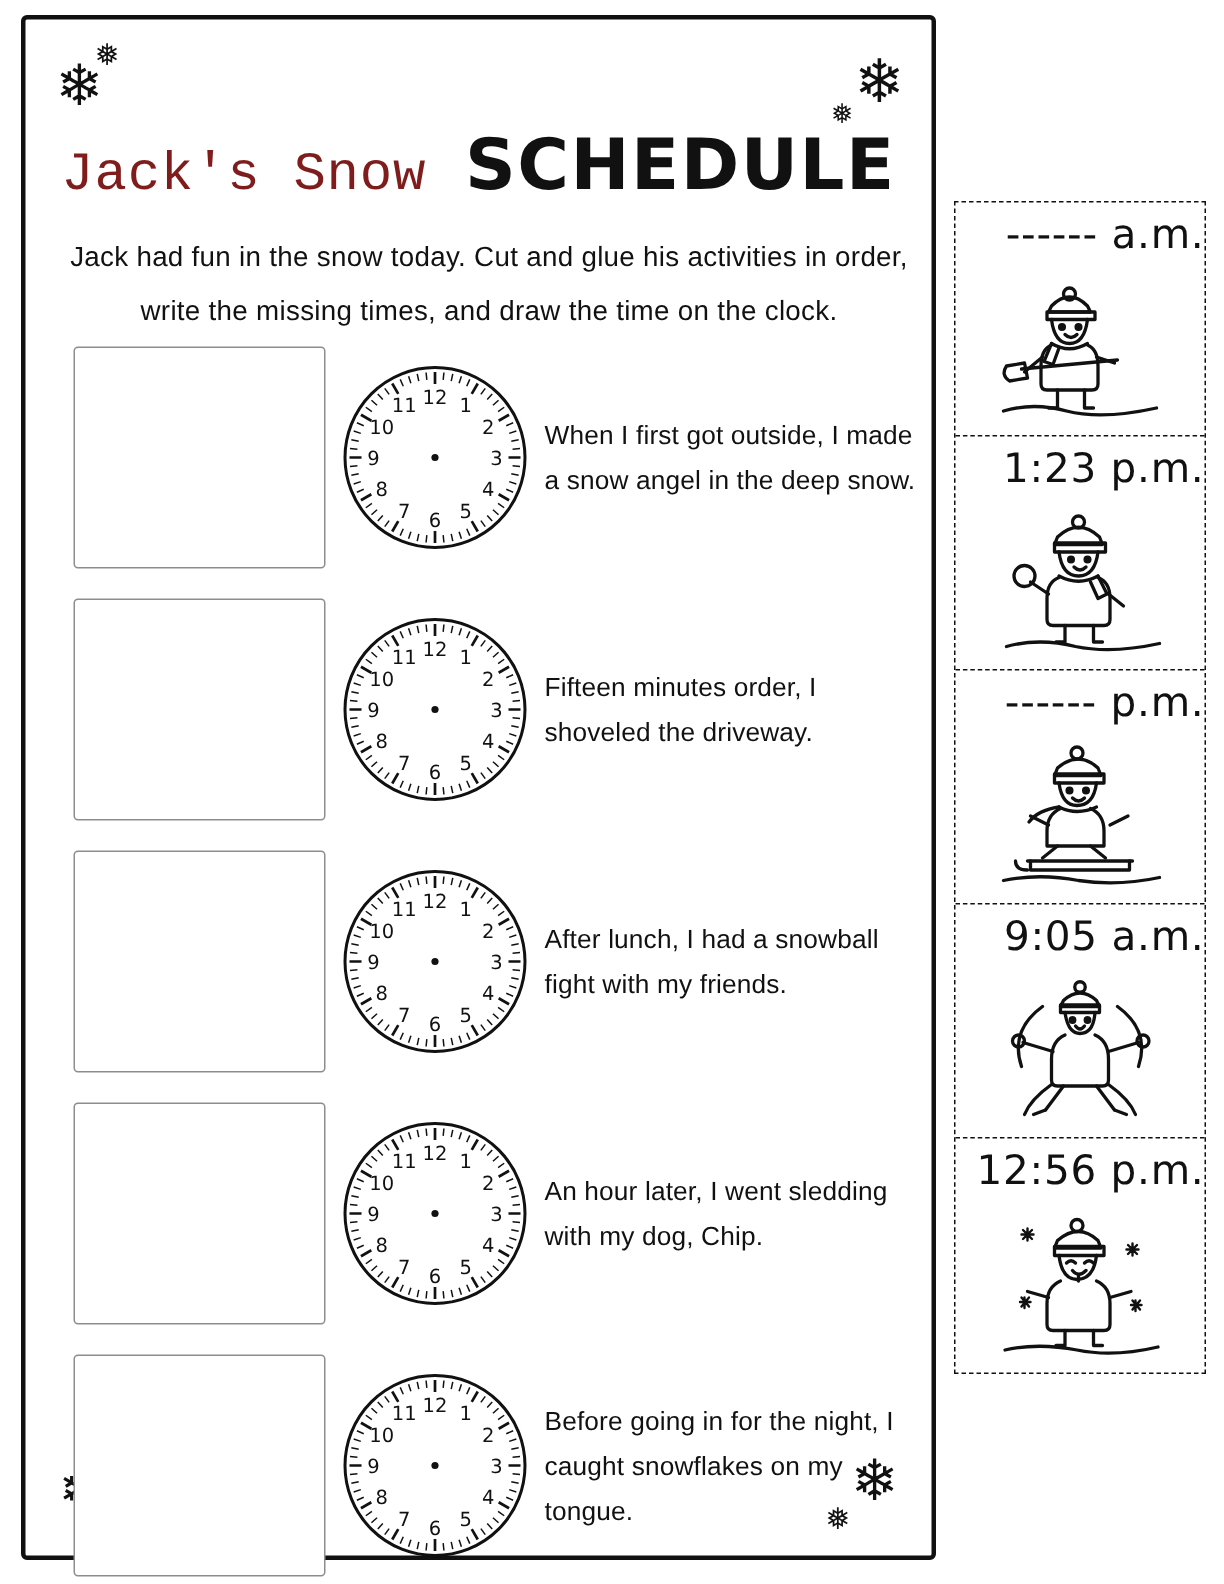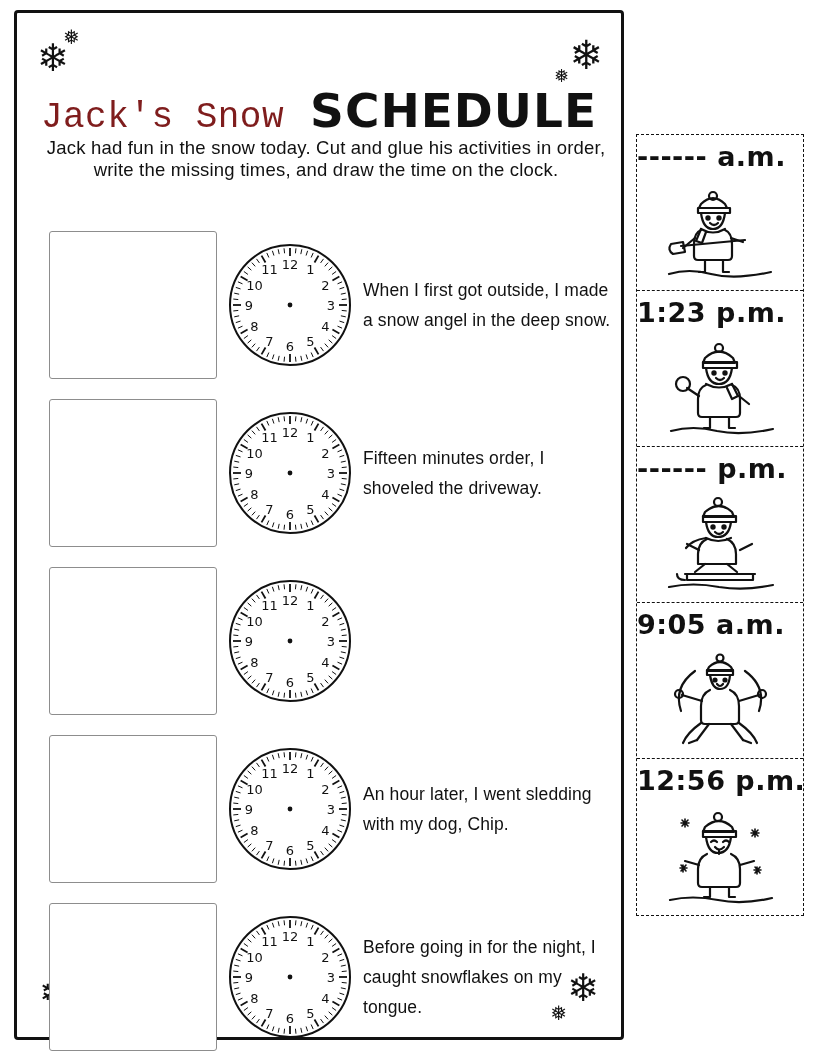--- a/index.html
+++ b/index.html
@@ -82,25 +82,25 @@
     font-family: "DejaVu Sans", sans-serif;
     letter-spacing: 1px;
     color: #111;
     margin-left: 26px;
   }
 
   
   .directions {
     position: absolute;
     left: 26px;
-    top: 124px;
+    top: 140px;
     width: 566px;
     text-align: center;
     font-size: 18.5px;
-    line-height: 22px;
+    line-height: 36px;
     color: #111;
     letter-spacing: .2px;
   }
 
   
   .rows {
     position: absolute;
     left: 20px;
     top: 208px;
     width: 580px;
@@ -148,23 +148,23 @@
   }
   .card {
     border-bottom: 1.6px dashed #111;
     box-sizing: border-box;
     height: 156px;
     position: relative;
     overflow: hidden;
   }
   .card:last-child { border-bottom: none; }
   .card-time {
-    text-align: left;
+    text-align: right;
     font-size: 27px;
-    font-weight: bold;
+    font-weight: normal;
     font-family: "DejaVu Sans", sans-serif;
     color: #111;
     padding-top: 6px;
     letter-spacing: .5px;
     white-space: nowrap;
   }
   .card-art {
     position: absolute;
     left: 0; right: 0;
     top: 42px;
@@ -445,20 +445,21 @@
               <text x="67" y="113" text-anchor="middle" font-size="13" font-family="&quot;DejaVu Sans&quot;, sans-serif" fill="#111">6</text>
               <text x="46.500000000000014" y="107.50704155516199" text-anchor="middle" font-size="13" font-family="&quot;DejaVu Sans&quot;, sans-serif" fill="#111">7</text>
               <text x="31.49295844483801" y="92.5" text-anchor="middle" font-size="13" font-family="&quot;DejaVu Sans&quot;, sans-serif" fill="#111">8</text>
               <text x="26" y="72" text-anchor="middle" font-size="13" font-family="&quot;DejaVu Sans&quot;, sans-serif" fill="#111">9</text>
               <text x="31.492958444838017" y="51.5" text-anchor="middle" font-size="13" font-family="&quot;DejaVu Sans&quot;, sans-serif" fill="#111">10</text>
               <text x="46.499999999999986" y="36.492958444838024" text-anchor="middle" font-size="13" font-family="&quot;DejaVu Sans&quot;, sans-serif" fill="#111">11</text>
               <circle cx="67" cy="67" r="2.4" fill="#111"></circle>
             </svg>
           </div>
       </div>
+      <div class="sentence">After lunch, I had a snowball fight with my friends.</div>
     </div>
 
     <div class="row">
       <div class="glue-box"></div>
       <div class="clock-cell">
         <div class="clock">
             <svg width="134" height="134" viewBox="0 0 134 134">
               <circle cx="67" cy="67" r="60" fill="#fff" stroke="#111" stroke-width="2"></circle>
               <line x1="67" y1="18" x2="67" y2="10" stroke="#111" stroke-width="1.8"></line>
               <line x1="72.43548008991797" y1="15.284861440849788" x2="72.95812240625625" y2="10.312251964008425" stroke="#111" stroke-width="1"></line>

